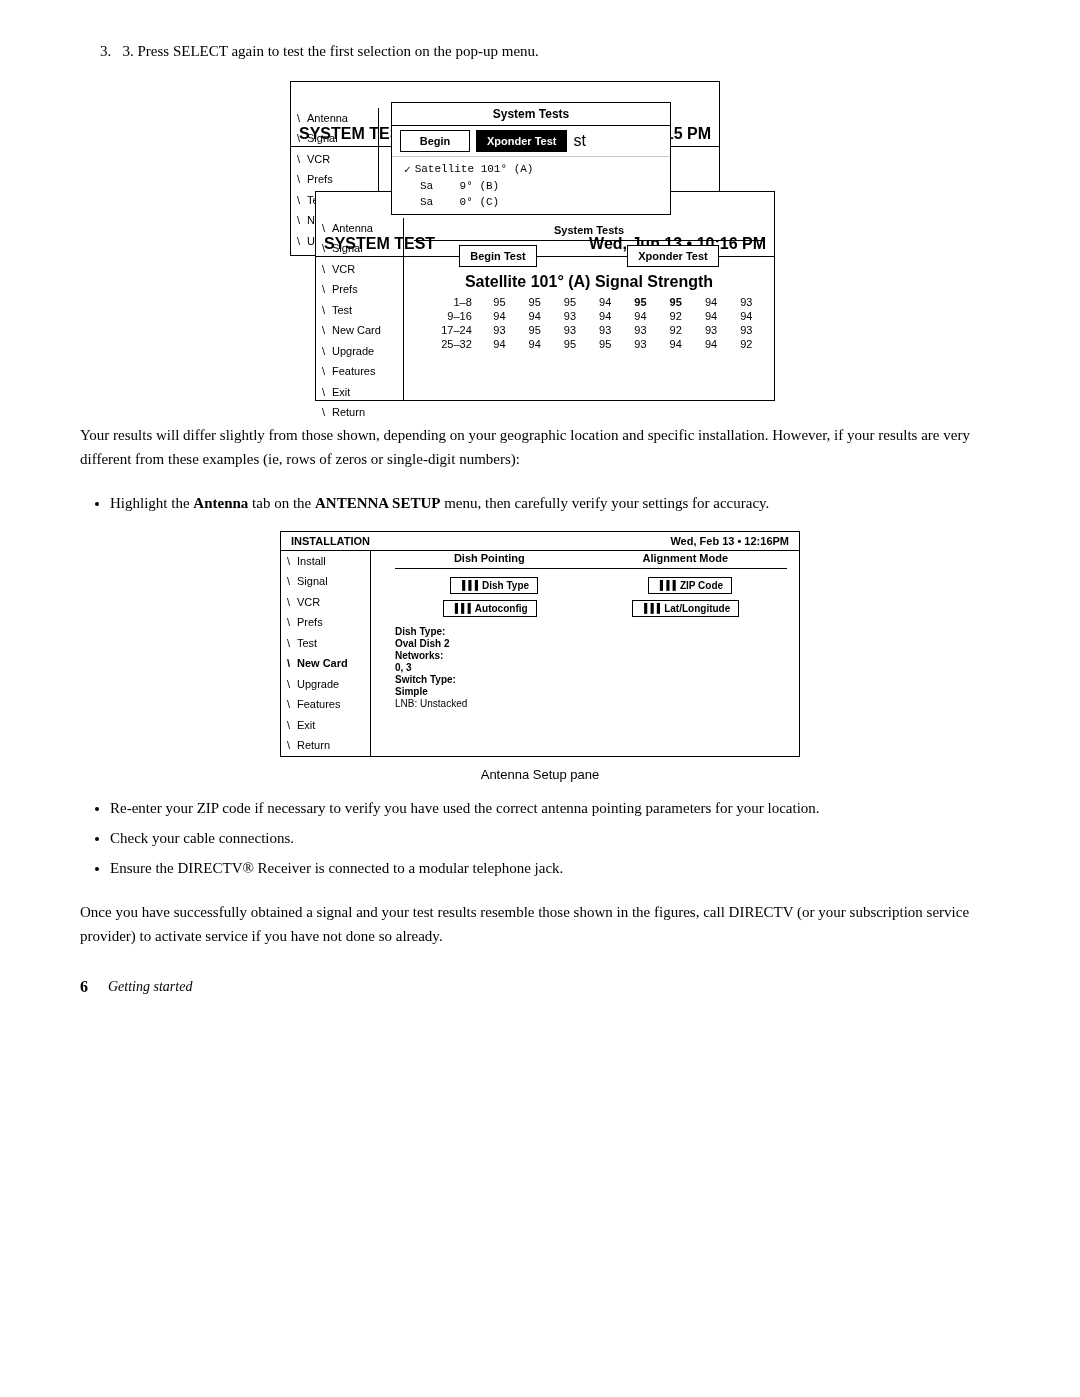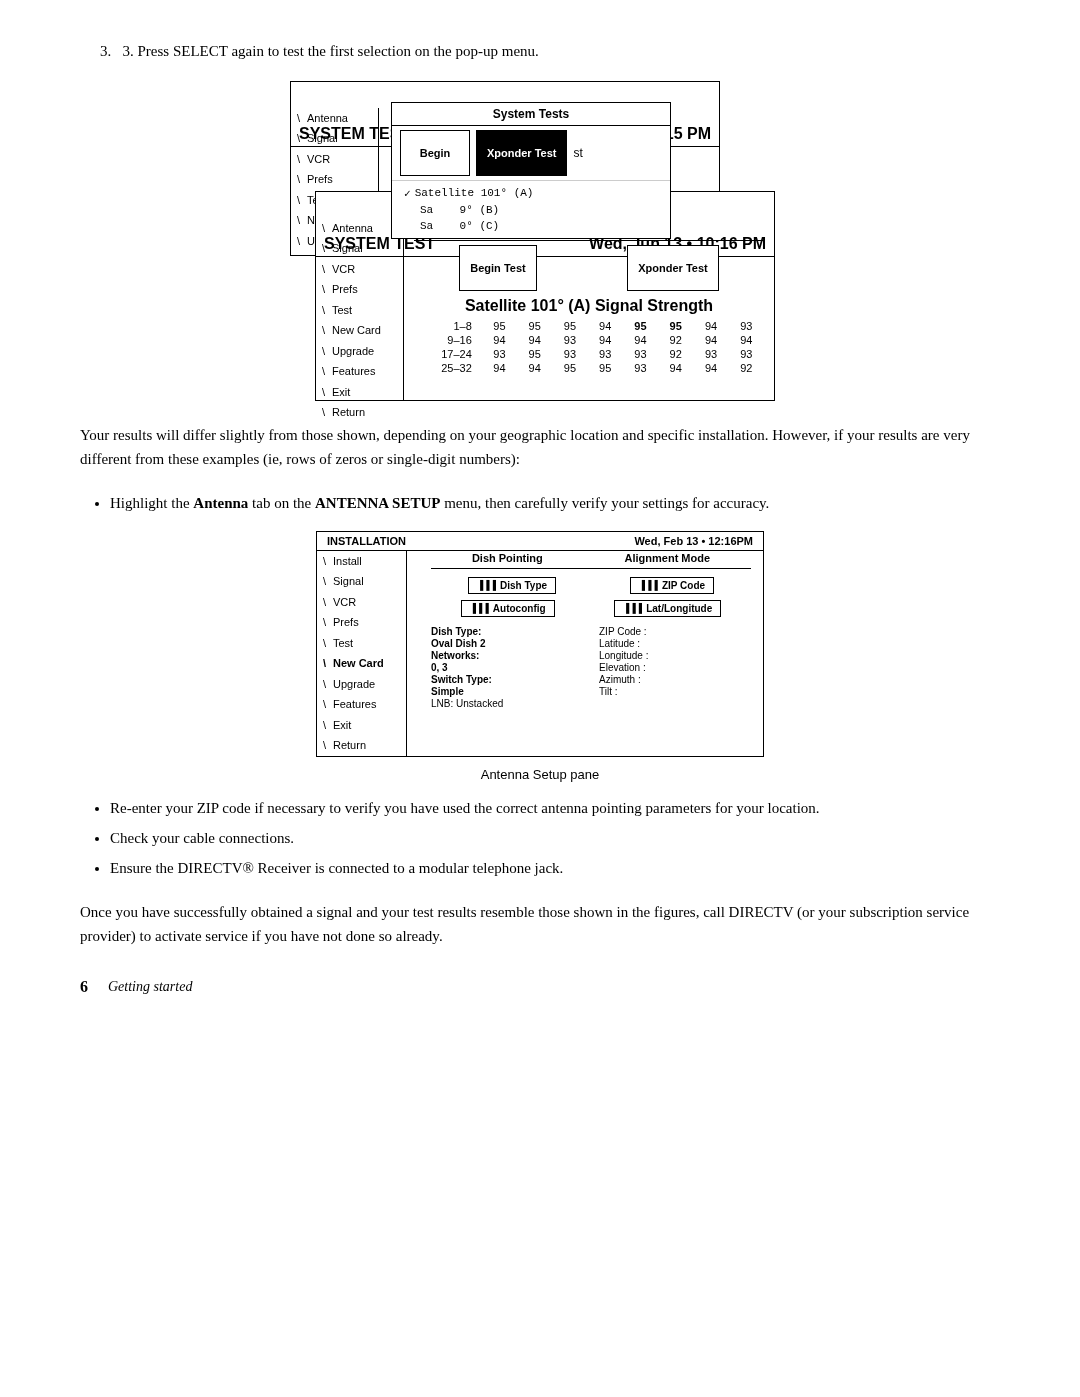--- a/index.html
+++ b/index.html
@@ -55,21 +55,21 @@
     .popup-title {
       text-align: center;
       font-weight: bold;
       padding: 4px 0;
       border-bottom: 1.5px solid #000;
       font-size: 12px;
     }
 
     .popup-btn {
       border: 1.5px solid #000;
-      padding: 16px 10px;
+      padding: 4px 10px;
       font-size: 11px;
       font-weight: bold;
       background: #fff;
       min-width: 70px;
       text-align: center;
     }
 
     .popup-btn.active {
       background: #000;
       color: #fff;
@@ -126,21 +126,21 @@
     }
 
     
     .screenshot2 {
       display: flex;
       justify-content: center;
       margin: 16px 0 8px 0;
     }
 
     .install-win {
-      width: 448px;
+      width: 520px;
       border: 1.5px solid #000;
       background: #fff;
       font-family: Arial, Helvetica, sans-serif;
       font-size: 11px;
       position: relative;
     }
 
     .install-header {
       display: flex;
       justify-content: space-between;
@@ -268,21 +268,21 @@
         <div class="sidebar-tab">Test</div>
         <div class="sidebar-tab">New Card</div>
         <div class="sidebar-tab">Upgrade</div>
       </div>
 
       <div style="position:absolute; top:20px; left:100px; width:280px; border:1.5px solid #000; background:#fff; z-index:5;">
         <div class="popup-title">System Tests</div>
         <div style="display:flex; align-items:center; padding:4px 8px; border-bottom:1px solid #ccc; gap:6px;">
           <div class="popup-btn">Begin</div>
           <div class="popup-btn active">Xponder Test</div>
-          <div style="font-size:12px;text-align:right;">st</div>
+          <div style="font-size:16px;text-align:right;">st</div>
         </div>
         <div style="padding:4px 0;">
           <div class="popup-list-item checked">Satellite 101° (A)</div>
           <div class="popup-list-item indent">Sa&nbsp;&nbsp;&nbsp;&nbsp;9° (B)</div>
           <div class="popup-list-item indent">Sa&nbsp;&nbsp;&nbsp;&nbsp;0° (C)</div>
         </div>
       </div>
     </div>
 
     <div style="position:absolute; top:110px; left:25px; width:460px; height:210px; border:1.5px solid #000; background:#fff; font-family:Arial,Helvetica,sans-serif; font-size:11px;">
@@ -442,40 +442,20 @@
             <div class="install-info-row">
               <span class="label">Switch Type:</span>
             </div>
             <div class="install-info-row">
               <strong>Simple</strong>
             </div>
             <div class="install-info-row">
               <span>LNB: Unstacked</span>
             </div>
           </div>
-          <div class="install-info-col">
-            <div class="install-info-row">
-              <span>ZIP Code :</span>
-            </div>
-            <div class="install-info-row">
-              <span>Latitude :</span>
-            </div>
-            <div class="install-info-row">
-              <span>Longitude :</span>
-            </div>
-            <div class="install-info-row">
-              <span>Elevation :</span>
-            </div>
-            <div class="install-info-row">
-              <span>Azimuth :</span>
-            </div>
-            <div class="install-info-row">
-              <span>Tilt :</span>
-            </div>
-          </div>
         </div>
       </div>
     </div>
   </div>
 </div>
 
 <p class="caption">Antenna Setup pane</p>
 
 <ul class="bullet-list">
   <li>Re-enter your ZIP code if necessary to verify you have used the correct antenna pointing parameters for your location.</li>

